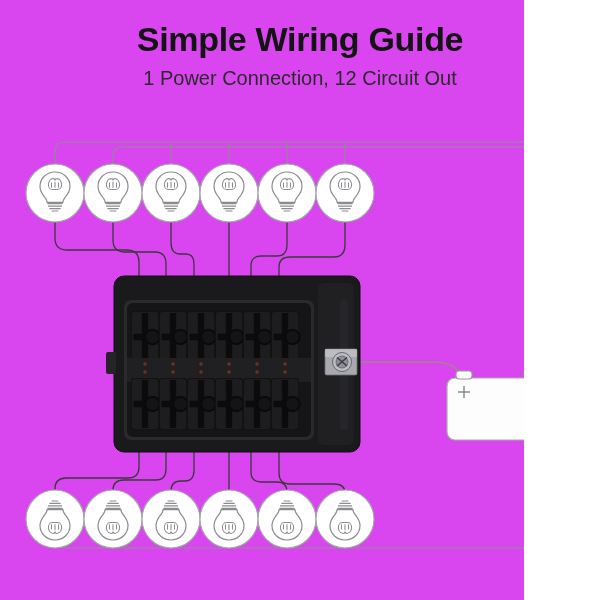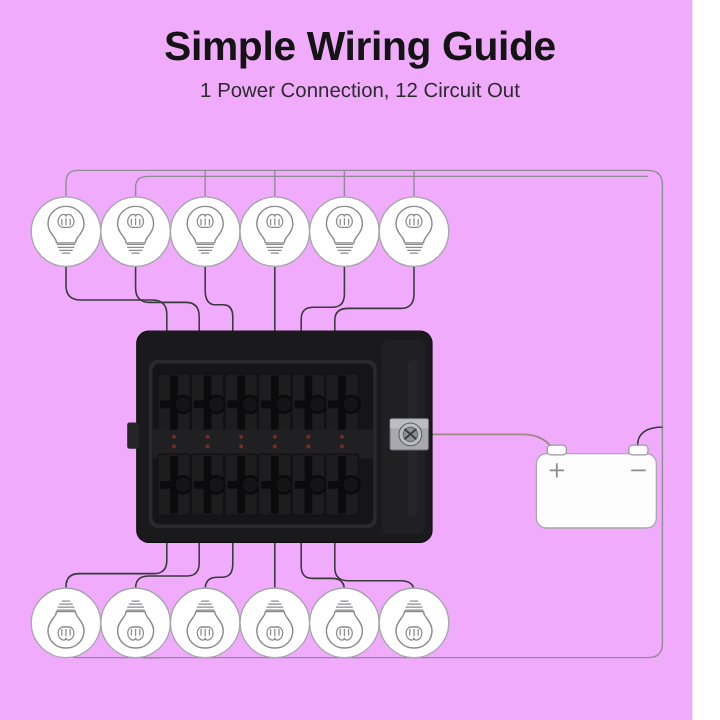--- a/index.html
+++ b/index.html
@@ -5,42 +5,42 @@
   html, body {
     margin: 0;
     padding: 0;
     background: #ffffff;
   }
   body {
     font-family: "Liberation Sans", sans-serif;
   }
   #page {
     position: relative;
-    width: 577px;
+    width: 524px;
     height: 600px;
-    background: #f0abfc;
+    background: #d946ef;
     overflow: hidden;
   }
   #header {
     position: absolute;
     left: 0;
     top: 0;
     width: 600px;
     text-align: center;
   }
   #title {
     font-size: 34px;
     font-weight: bold;
     color: #141414;
     letter-spacing: -0.3px;
     margin-top: 22px;
     line-height: 1.05;
   }
   #subtitle {
-    font-size: 17px;
+    font-size: 20px;
     font-weight: normal;
     color: #2b2b2b;
     margin-top: 9px;
     line-height: 1.1;
   }
   #diagram {
     position: absolute;
     left: 0;
     top: 0;
     width: 600px;

